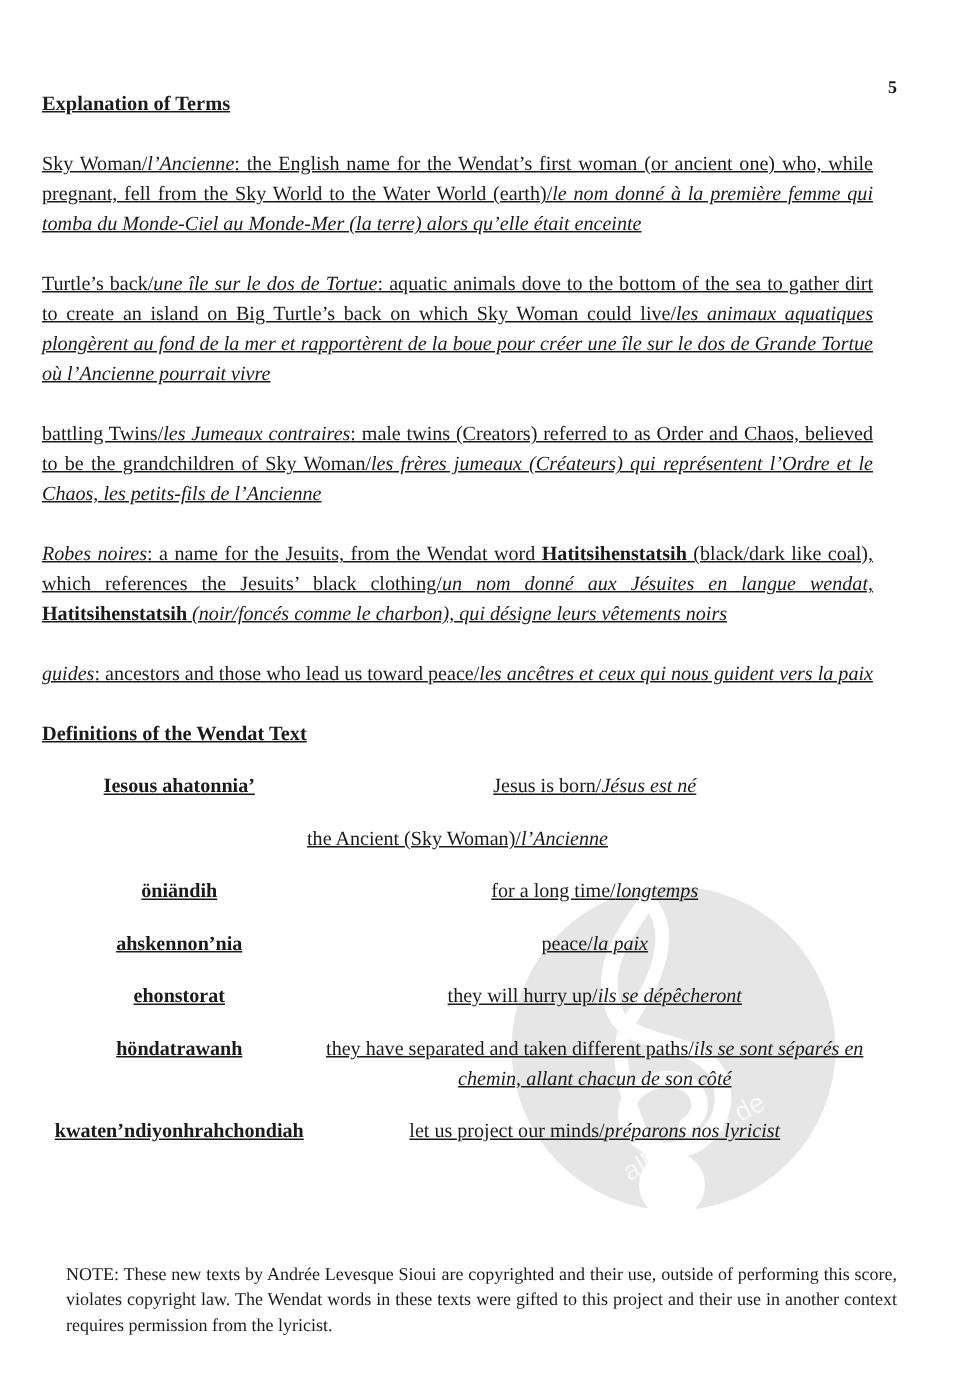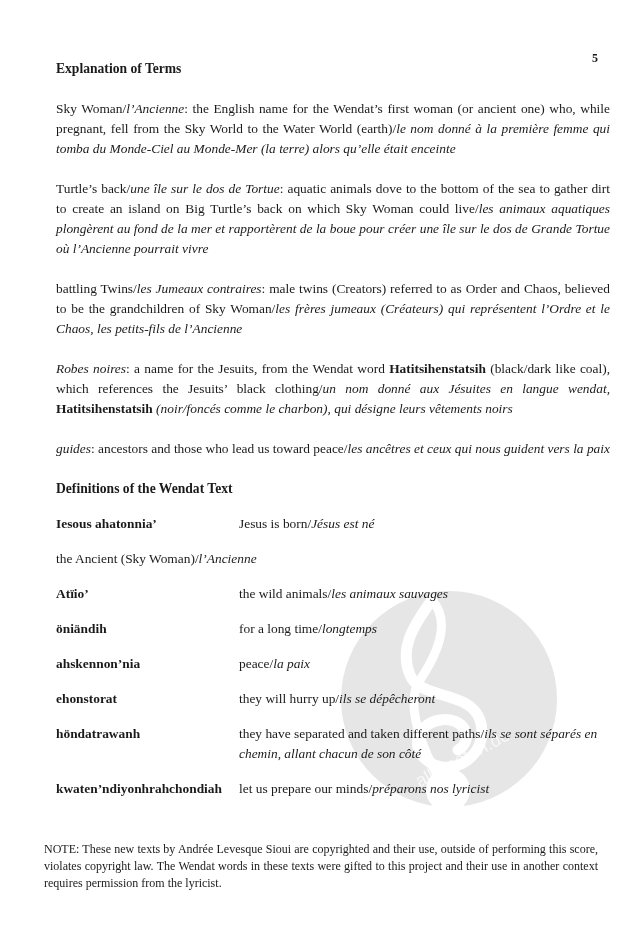--- a/index.html
+++ b/index.html
@@ -12,31 +12,31 @@
   }
   .watermark {
     position: absolute; left: 340px; top: 590px; width: 218px; height: 218px;
     z-index: 0;
   }
   .page-number {
     position: absolute; top: 48px; left: 592px; font-size: 12px; font-weight: bold;
     z-index: 1;
   }
   .content {
-    position: absolute; left: 56px; top: 59px; width: 554px; z-index: 1;
+    position: absolute; left: 28px; top: 59px; width: 554px; z-index: 1; text-decoration: underline;
   }
   h2 {
     font-size: 13.6px; font-weight: bold; margin: 0; line-height: 20px;
   }
   .section-title-1 { margin-bottom: 20px; }
   .term { margin: 0 0 20px 0; text-align: justify; }
   .term i { font-style: italic; }
   .term b { font-weight: bold; }
   .defs-title { margin-top: 20px; margin-bottom: 15px; }
-  .def-row { display: flex; margin-bottom: 15px; }
+  .def-row { display: flex; margin-bottom: 15px; text-align: center; }
   .def-word { width: 183px; flex: 0 0 183px; font-weight: bold; }
   .def-meaning { flex: 1; }
   .note {
     position: absolute; left: 44px; top: 829px; width: 554px; z-index: 1;
     font-size: 12px; line-height: 17px; text-align: justify;
   }
 </style>
 </head>
 <body>
 
@@ -78,39 +78,35 @@
 
   <div class="def-list">
     <div class="def-row">
       <div class="def-word">Iesous ahatonnia’</div>
       <div class="def-meaning"><span>Jesus is born/</span><i>Jésus est né</i></div>
     </div>
     <div class="def-row">
       <div class="def-meaning"><span>the Ancient (Sky Woman)/</span><i>l’Ancienne</i></div>
     </div>
     <div class="def-row">
-      <div class="def-word">Atïio’</div>
-      <div class="def-meaning"><span>the wild animals/</span><i>les animaux sauvages</i></div>
-    </div>
-    <div class="def-row">
       <div class="def-word">öniändih</div>
       <div class="def-meaning"><span>for a long time/</span><i>longtemps</i></div>
     </div>
     <div class="def-row">
       <div class="def-word">ahskennon’nia</div>
       <div class="def-meaning"><span>peace/</span><i>la paix</i></div>
     </div>
     <div class="def-row">
       <div class="def-word">ehonstorat</div>
       <div class="def-meaning"><span>they will hurry up/</span><i>ils se dépêcheront</i></div>
     </div>
     <div class="def-row">
       <div class="def-word">höndatrawanh</div>
       <div class="def-meaning"><span>they have separated and taken different paths/</span><i>ils se sont séparés en chemin, allant chacun de son côté</i></div>
     </div>
     <div class="def-row">
       <div class="def-word">kwaten’ndiyonhrahchondiah</div>
-      <div class="def-meaning"><span>let us prepare our minds/</span><i>préparons nos lyricist</i></div>
+      <div class="def-meaning"><span>let us project our minds/</span><i>préparons nos lyricist</i></div>
     </div>
   </div>
 </div>
 
 <p class="note">NOTE: These new texts by Andrée Levesque Sioui are copyrighted and their use, outside of performing this score, violates copyright law. The Wendat words in these texts were gifted to this project and their use in another context requires permission from the lyricist.</p>
 
 </body></html>

